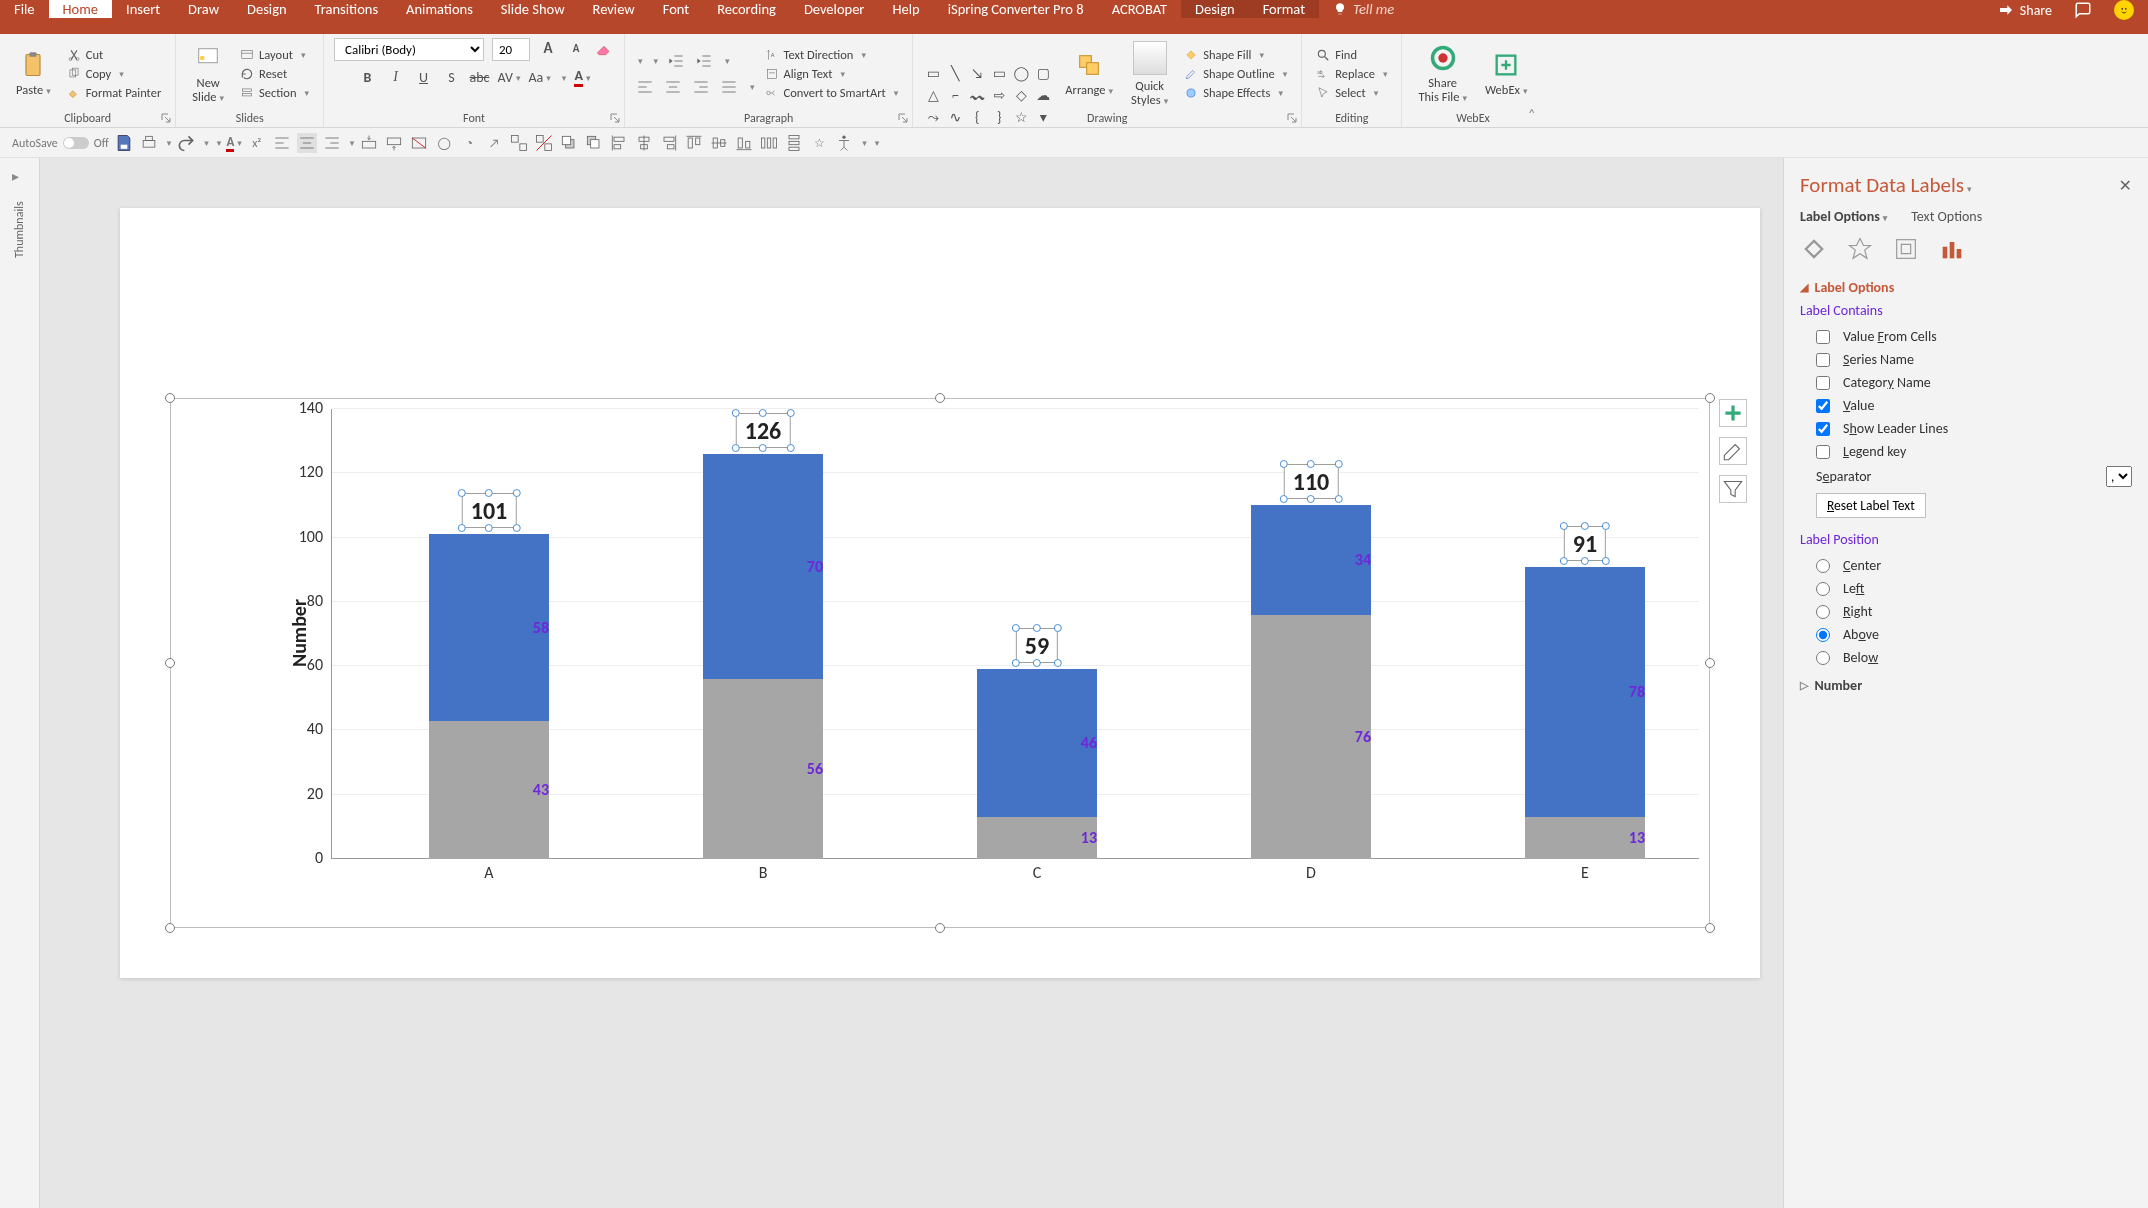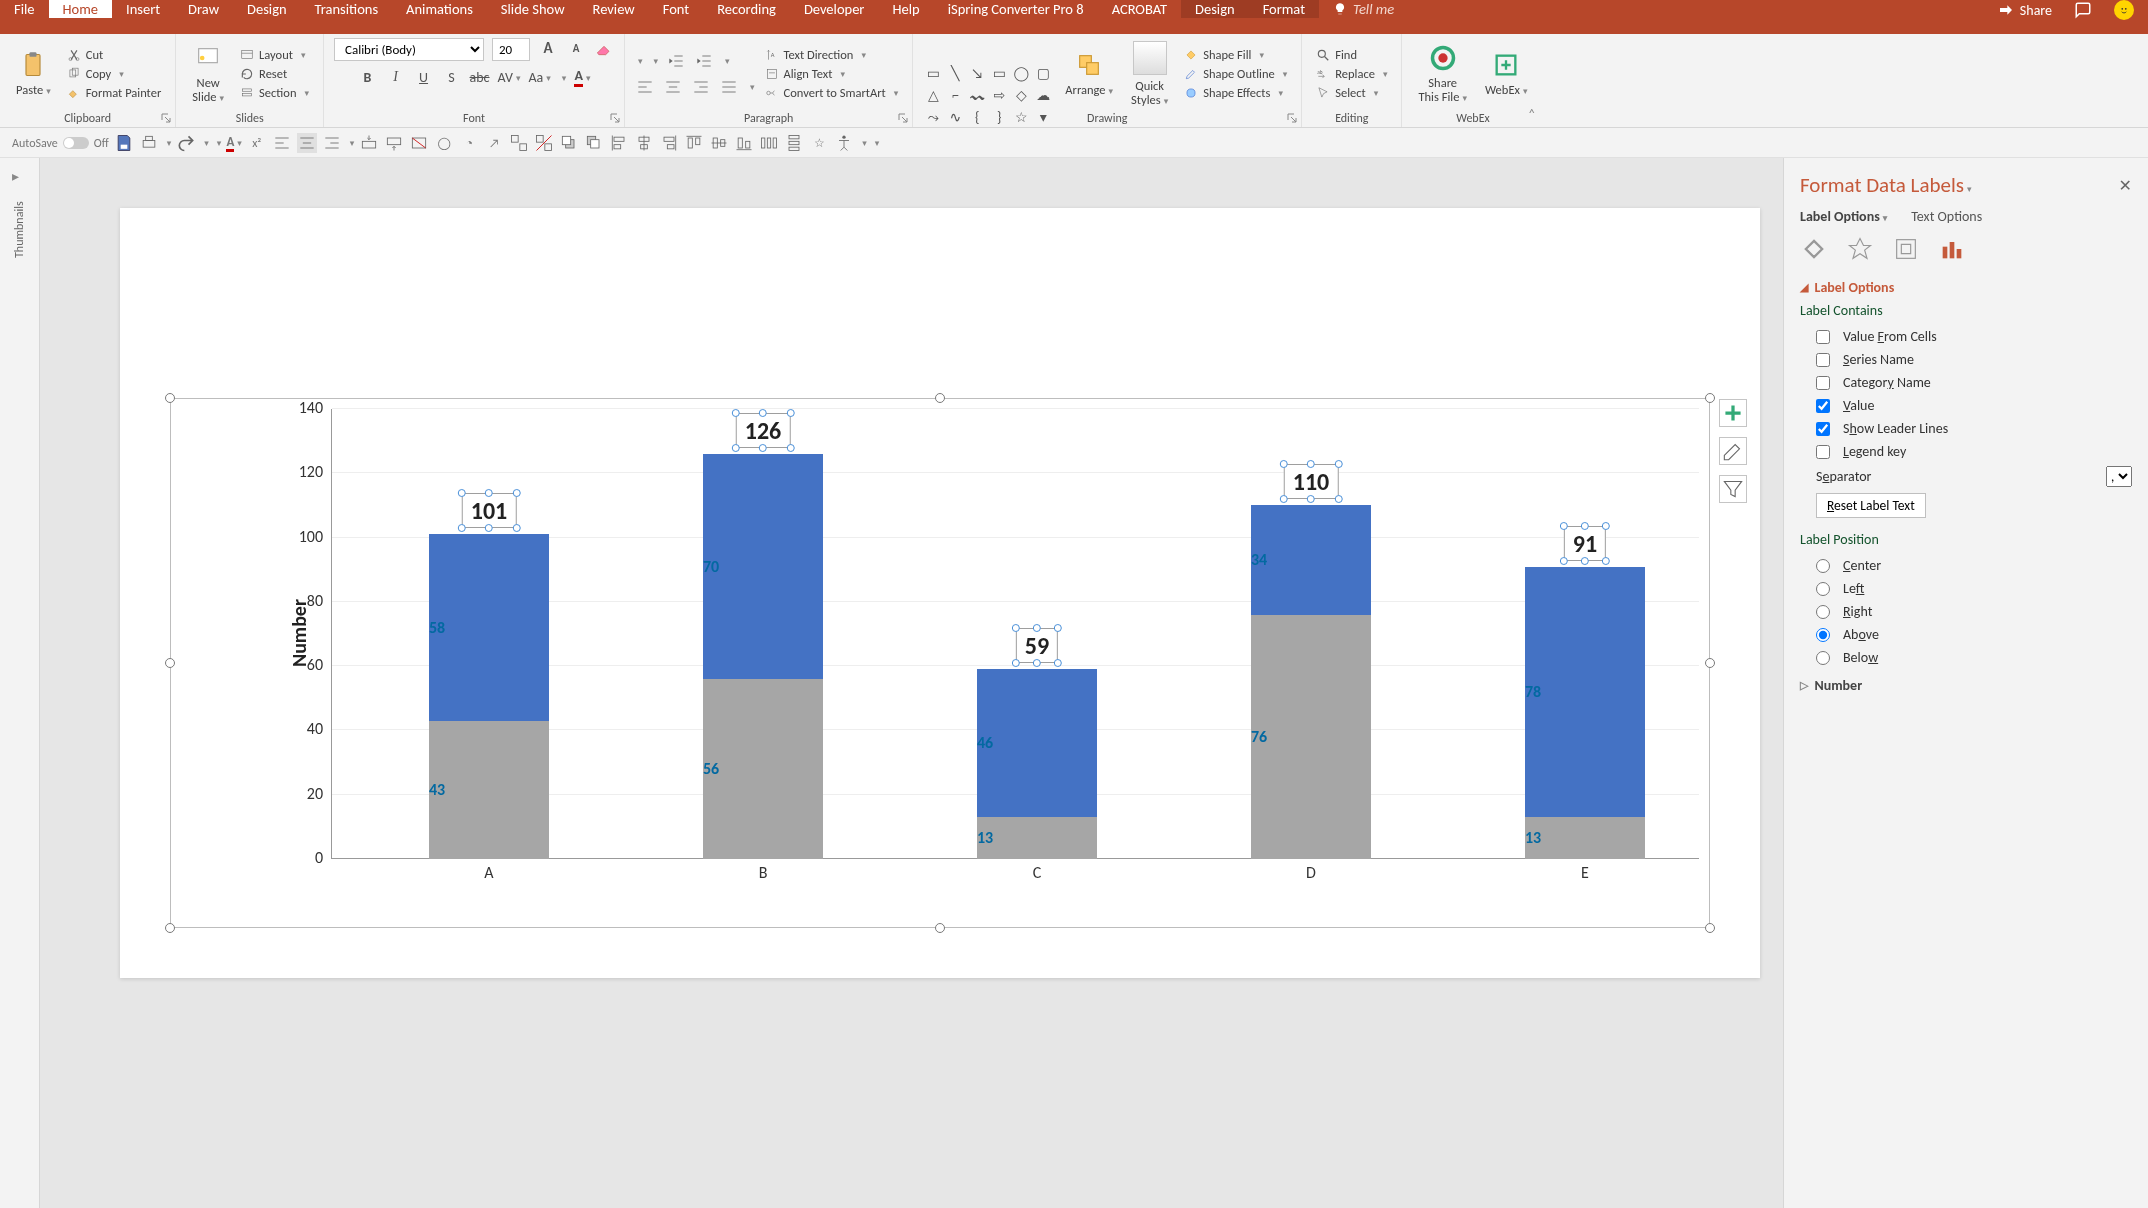--- a/index.html
+++ b/index.html
@@ -69,21 +69,21 @@
 .plot { position: absolute; left: 100px; top: 10px; right: 10px; bottom: 70px; }
 .axis-y { position: absolute; left: 0; top: 0; bottom: 0; width: 60px; }
 .y-tick { position: absolute; right: 8px; transform: translateY(50%); font-size: 16px; color: #333; }
 .axis-y .title { position: absolute; left: -6px; top: 50%; transform: translateY(-50%) rotate(-90deg); transform-origin: center; font-size: 20px; font-weight: 600; color: #222; }
 .plot-inner { position: absolute; left: 60px; right: 0; top: 0; bottom: 0; border-left: 1px solid #999; }
 .baseline { position: absolute; left: 0; right: 0; bottom: 0; height: 0; border-top: 1px solid #999; }
 .grid { position: absolute; left: 0; right: 0; height: 0; border-top: 1px solid #eee; }
 .barcol { position: absolute; bottom: 0; width: 120px; }
 .bar-bot { position: absolute; bottom: 0; width: 100%; background: #a6a6a6; }
 .bar-top { position: absolute; width: 100%; background: #4472c4; }
-.innerlab { position: absolute; width: 100%; text-align: left; color: #0369a1; font-size: 16px; font-weight: 600; }
+.innerlab { position: absolute; width: 100%; text-align: right; color: #6d28d9; font-size: 16px; font-weight: 600; }
 .totlab { position: absolute; left: 50%; transform: translateX(-50%); font-size: 24px; font-weight: 700; color: #222; background: #fff; padding: 2px 8px; border: 1px solid #9e9e9e; }
 .totlab .sh { width: 8px; height: 8px; background: #fff; border: 1px solid #4a90d9; border-radius: 50%; position: absolute; }
 .sh-tl{left:-5px;top:-5px} .sh-tr{right:-5px;top:-5px} .sh-bl{left:-5px;bottom:-5px} .sh-br{right:-5px;bottom:-5px}
 .sh-tm{left:50%;top:-5px;margin-left:-4px} .sh-bm{left:50%;bottom:-5px;margin-left:-4px}
 .xcat { position: absolute; top: 100%; width: 100%; text-align: center; font-size: 16px; color: #333; padding-top: 4px; }
 .x-title { position: absolute; left: 0; right: 0; bottom: -50px; text-align: center; font-size: 20px; font-weight: 600; color: #222; }
 
 
 .format-pane { width: 365px; background: #f3f3f3; border-left: 1px solid #d6d6d6; padding: 14px 16px; overflow: auto; }
 .fp-title-row { display: flex; align-items: center; justify-content: space-between; margin-bottom: 10px; }
@@ -91,21 +91,21 @@
 .fp-close { font-size: 16px; color: #666; cursor: pointer; }
 .fp-tabs { display: flex; gap: 24px; font-size: 14px; margin-bottom: 10px; }
 .fp-tabs .t { color: #555; cursor: pointer; }
 .fp-tabs .t.active { font-weight: 700; color: #444; }
 .fp-icons { display: flex; gap: 18px; margin-bottom: 16px; }
 .fp-icons .fic { width: 28px; height: 28px; display: flex; align-items: center; justify-content: center; cursor: pointer; color: #888; }
 .fp-icons .fic.active { color: #c55a3b; }
 .fp-section { margin-bottom: 8px; }
 .fp-sec-head { display: flex; align-items: center; gap: 6px; color: #c55a3b; font-weight: 700; font-size: 14px; cursor: pointer; margin-bottom: 6px; }
 .fp-sec-head .tri { font-size: 11px; }
-.fp-sub { color: #14532d; font-size: 14px; margin-bottom: 6px; }
+.fp-sub { color: #6d28d9; font-size: 14px; margin-bottom: 6px; }
 .fp-row { display: flex; align-items: center; gap: 13px; padding: 3px 0 3px 16px; font-size: 14px; color: #333; }
 .fp-row input[type=checkbox], .fp-row input[type=radio] { width: 14px; height: 14px; }
 .sep-select { flex: 1; }
 .reset-btn { border: 1px solid #bfbfbf; background: #fff; padding: 3px 10px; font-size: 13.5px; cursor: pointer; }
 .collapse-ribbon { position: absolute; right: 8px; bottom: 4px; color: #888; }
 
 
 .mn { text-decoration: underline; }
 </style>
 </head>

